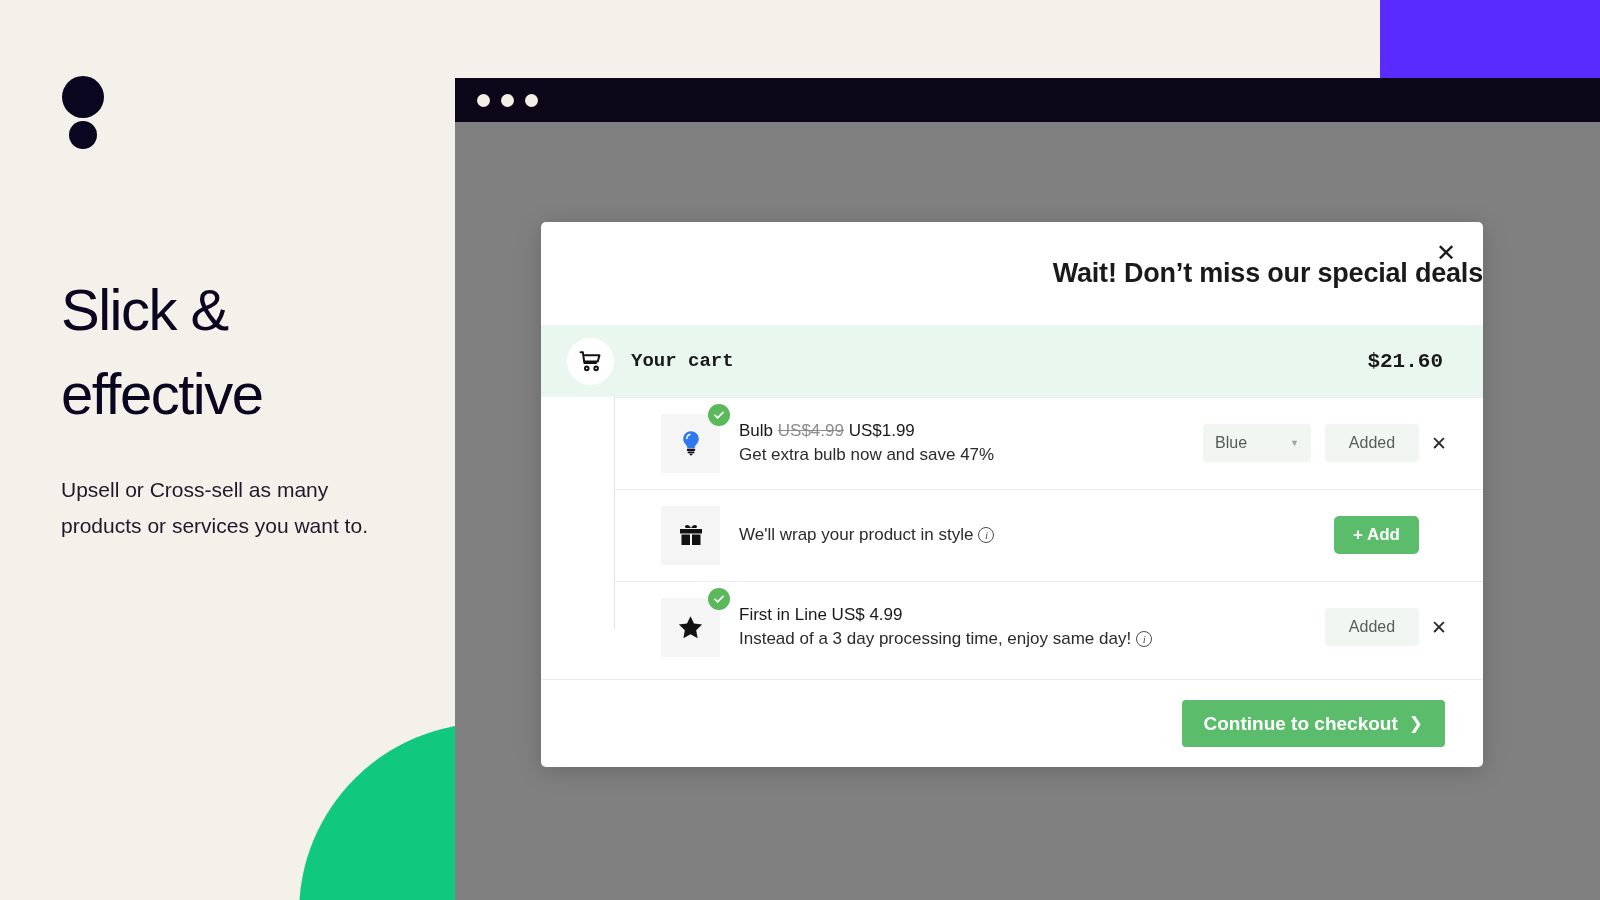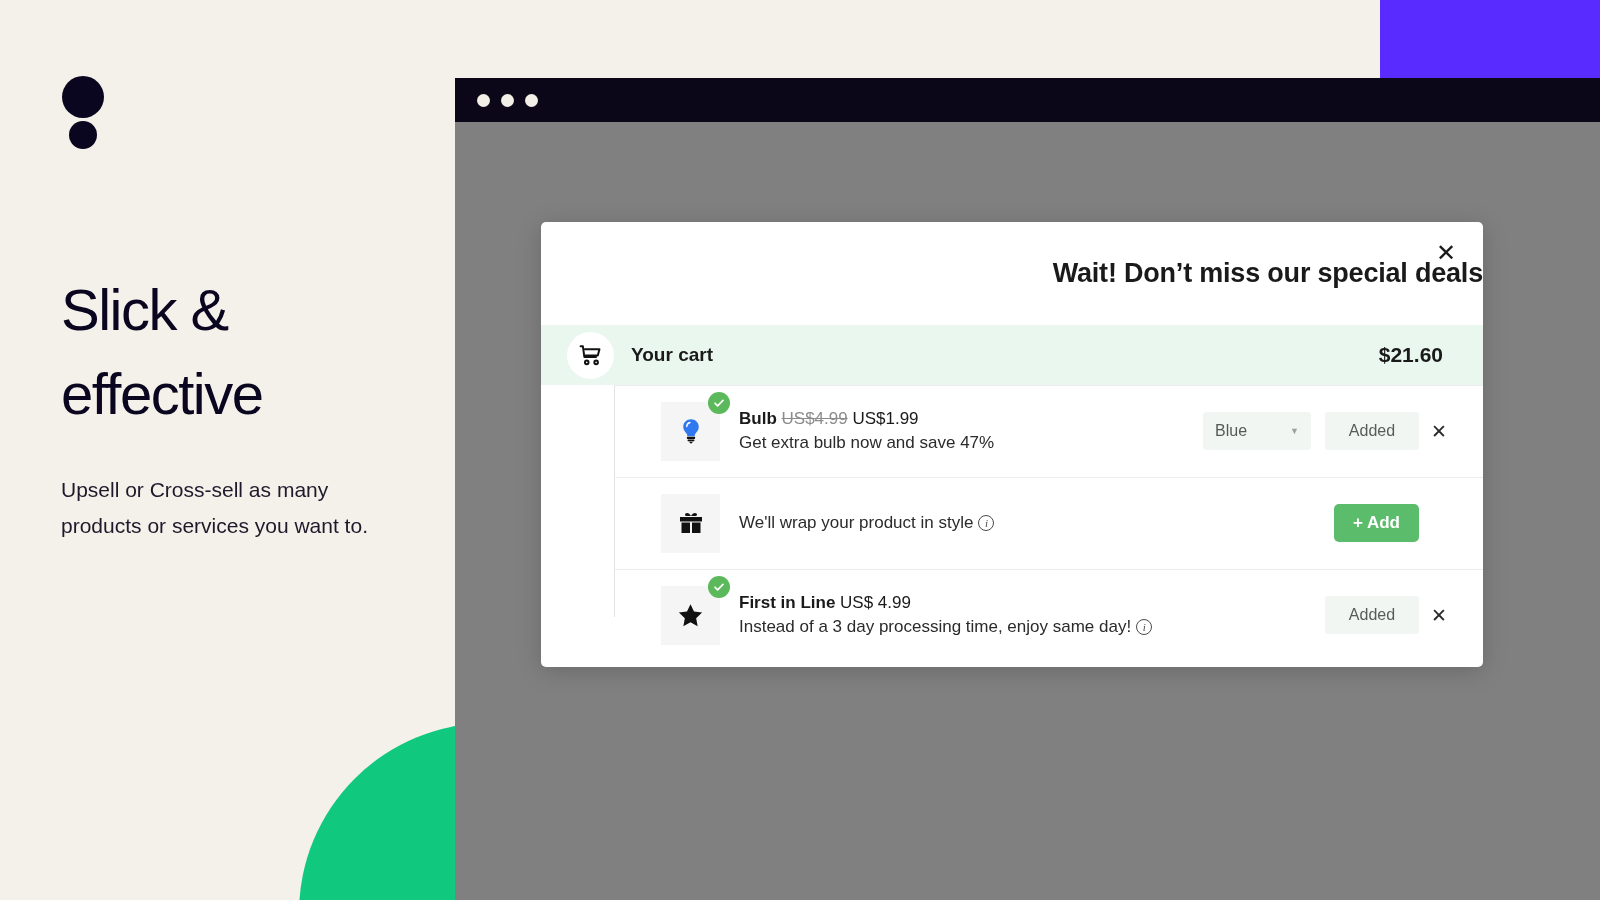--- a/index.html
+++ b/index.html
@@ -147,25 +147,26 @@
     line-height: 1;
     color: #1a1a1a;
     cursor: pointer;
     background: none;
     border: none;
     font-family: "Liberation Sans", sans-serif;
   }
 
   
   .cart-bar {
-    height: 60px;
+    height: 72px;
     background: #e9f7ee;
     display: flex;
     align-items: center;
     padding: 0 40px 0 26px;
+    font-family: Liberation Mono, monospace;
   }
   .cart-icon-circle {
     width: 47px; height: 47px;
     border-radius: 50%;
     background: #ffffff;
     display: flex;
     align-items: center;
     justify-content: center;
     flex: 0 0 auto;
   }
@@ -238,21 +239,21 @@
     margin-left: 19px;
     flex: 1 1 auto;
     min-width: 0;
   }
   .offer-line1 {
     font-size: 17px;
     color: #1a1a1a;
     line-height: 24px;
     white-space: nowrap;
   }
-  .offer-name { font-weight: 700; text-align: center; }
+  .offer-name { font-weight: 400; text-align: center; }
   .offer-old-price {
     color: #8c8c8c;
     text-decoration: line-through;
     font-weight: 400;
   }
   .offer-price { font-weight: 400; }
   .offer-line2 {
     font-size: 17px;
     color: #2b2b2b;
     line-height: 24px;
@@ -511,16 +512,22 @@
             </div>
           </div>
 
           <div class="offer-actions">
             <button class="added-btn">Added</button>
             <button class="remove-btn">✕</button>
           </div>
         </div>
       </div>
 
+      <div class="modal-footer">
+        <button class="checkout-btn">
+          <span>Continue to checkout</span>
+          <span class="chev">❯</span>
+        </button>
+      </div>
 
     </div>
   </div>
 </div>
 
 </body></html>

